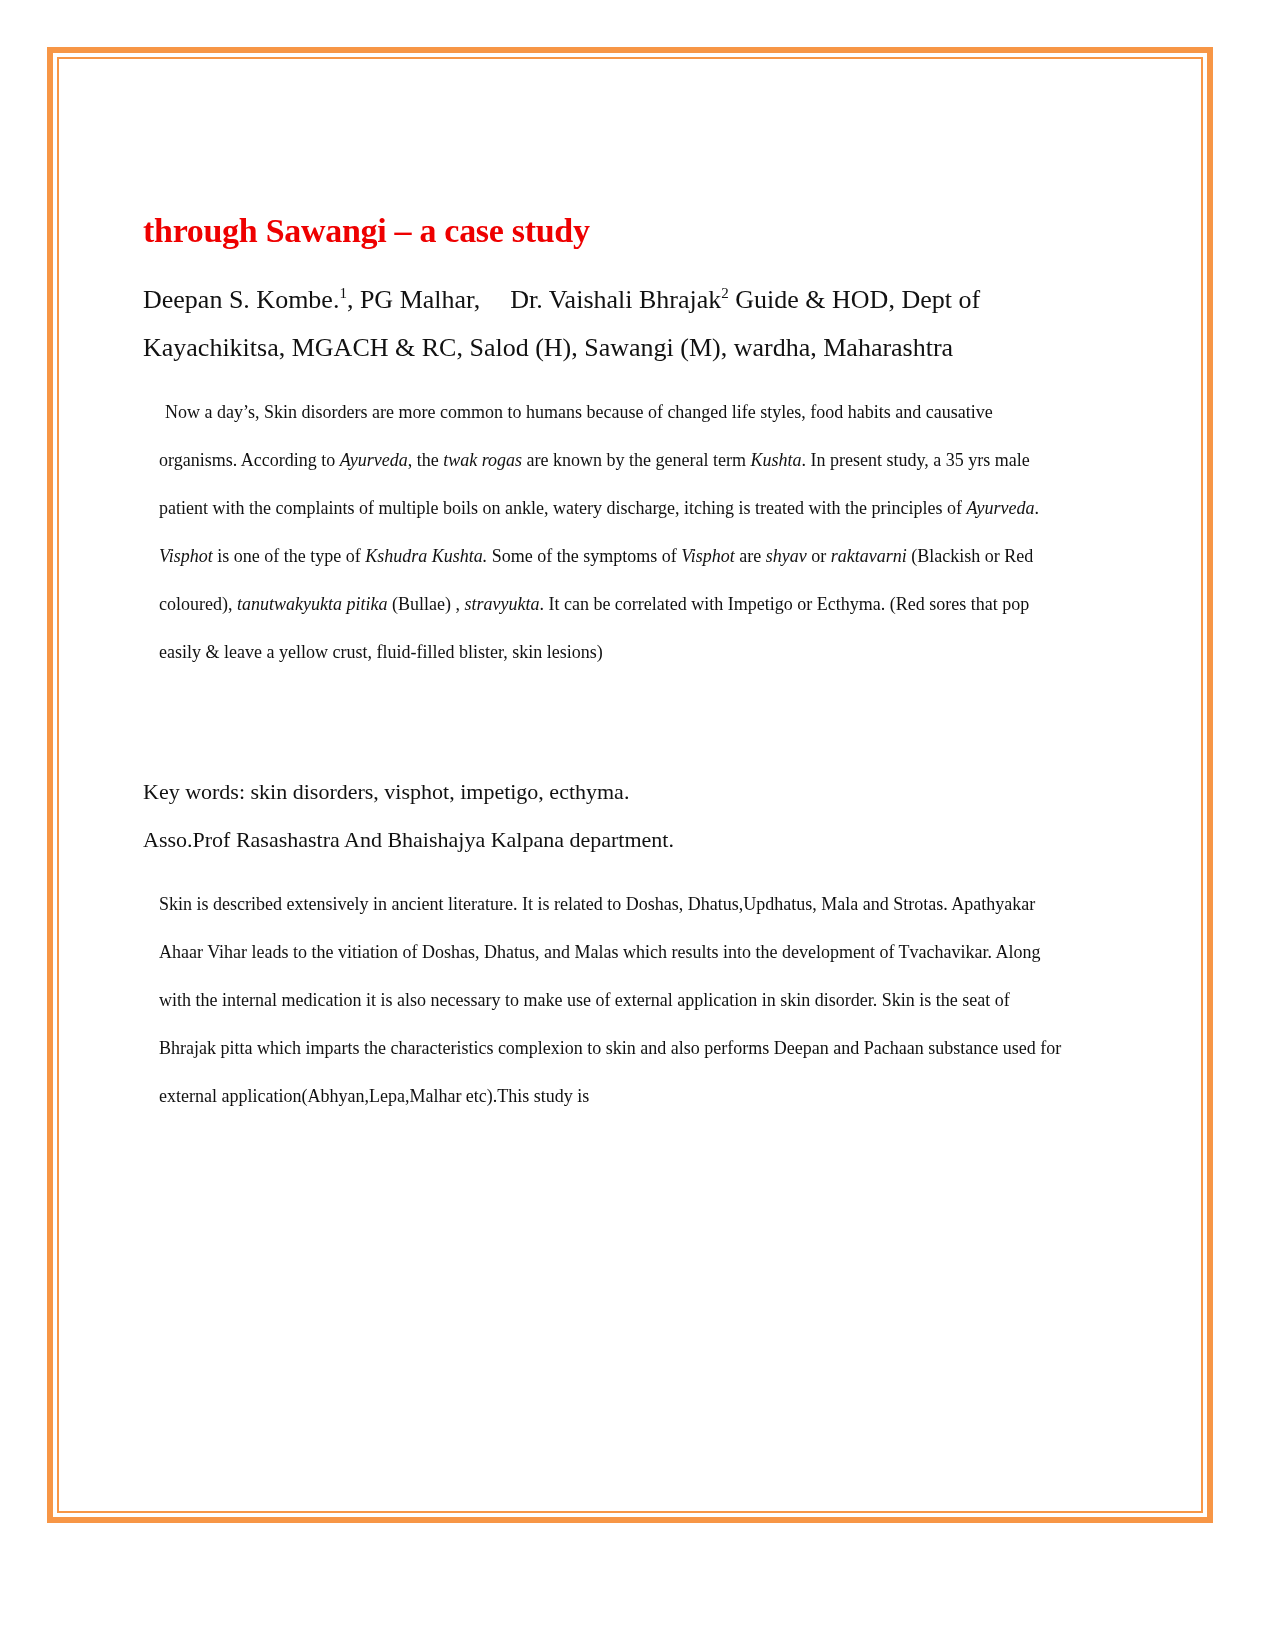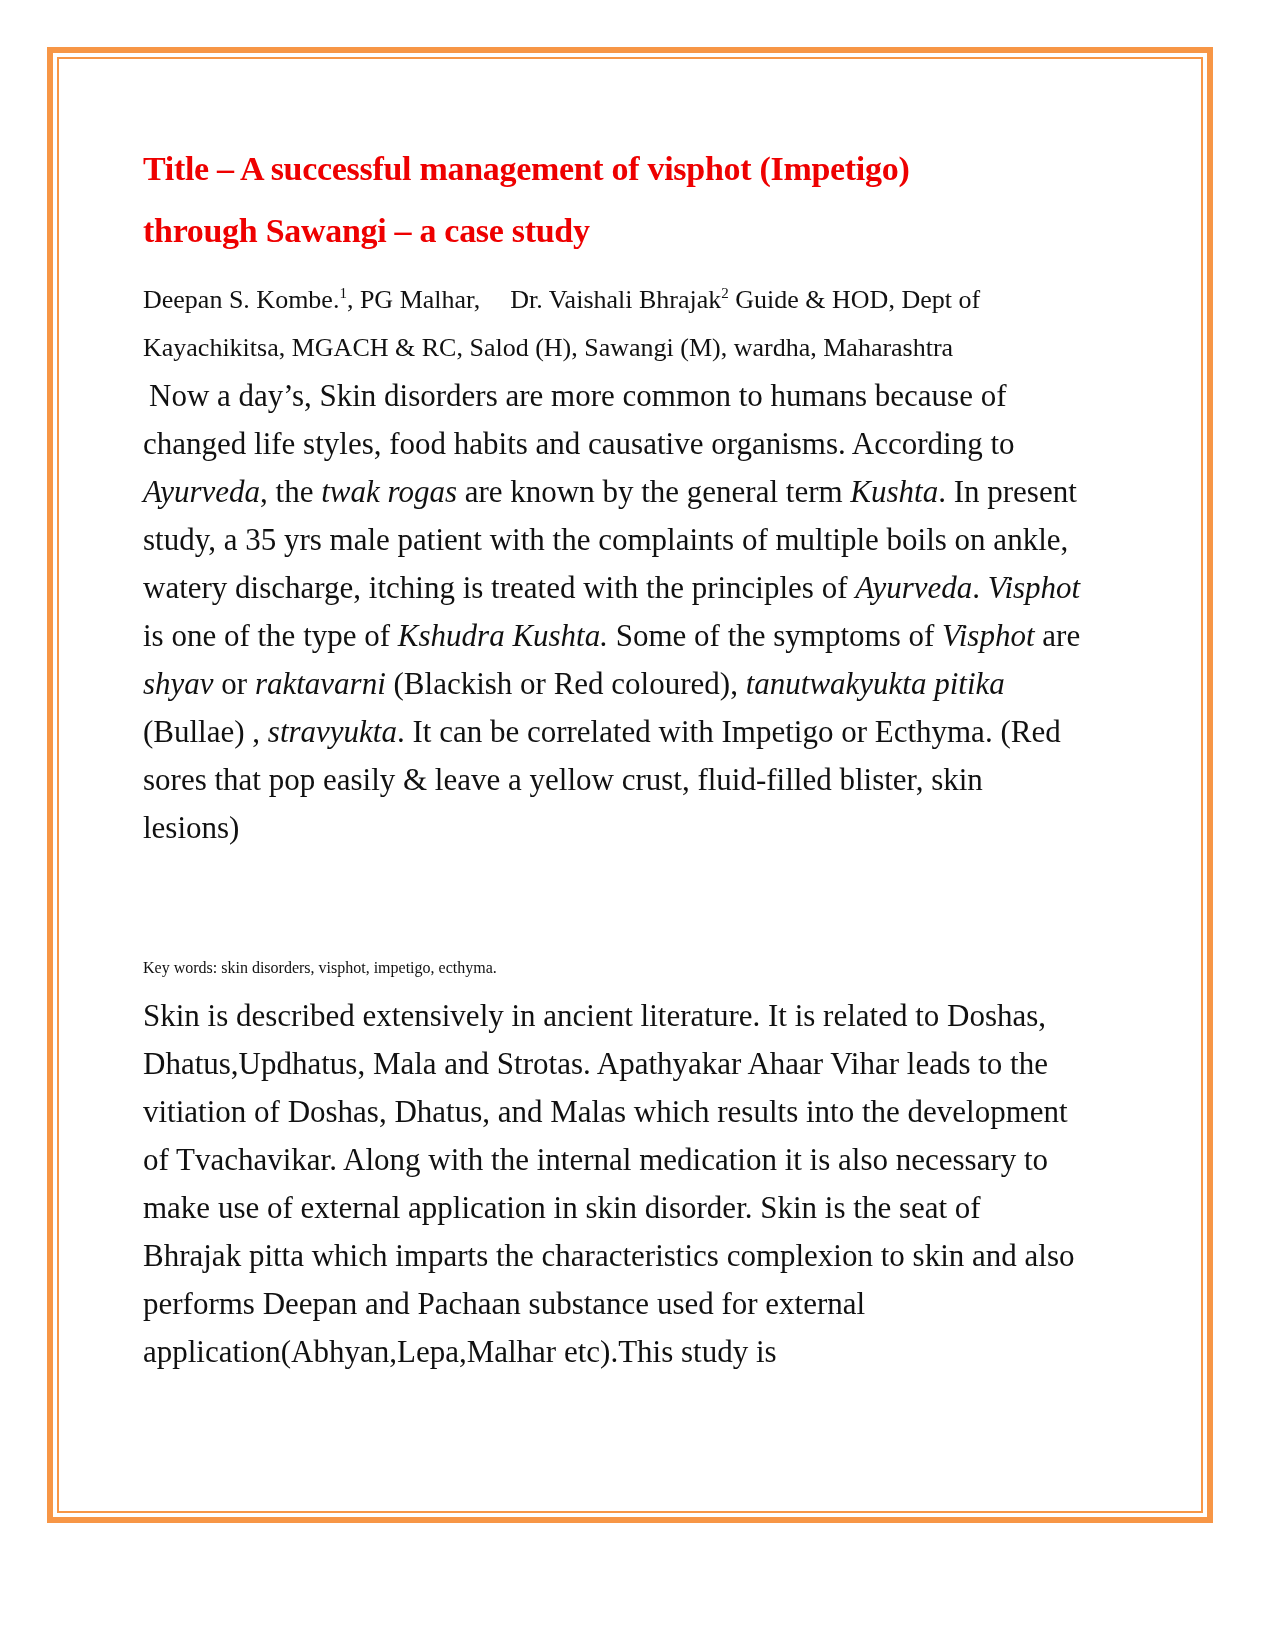--- a/index.html
+++ b/index.html
@@ -55,63 +55,64 @@
     .authors sup {
       font-size: 15px;
       vertical-align: super;
       line-height: 0;
     }
     .gap-wide {
       display: inline-block;
       width: 30px;
     }
     p.body {
-      margin: 0;
-      font-size: 31px;
+      margin: 16px;
+      font-size: 18px;
       line-height: 48px;
     }
     .abstract {
       margin-top: 18px;
     }
     .abstract .lead-space {
       display: inline-block;
       width: 6px;
     }
     .meta {
       margin-top: 92px;
-      font-size: 16px;
+      font-size: 22px;
       line-height: 48px;
     }
     .meta div { white-space: nowrap; }
     .intro {
       margin-top: 48px;
     }
     i { font-style: italic; }
   </style>
 </head>
 <body>
 
 <div class="border-outer"></div>
 <div class="border-inner"></div>
 
 <div class="content">
 
   <h1 class="title">
-    <span>Title – A successful management of visphot (Impetigo)</span><br>
+    <br>
     <span>through Sawangi – a case study</span>
   </h1>
 
   <div class="authors">
     <div style="white-space:nowrap;">
       <span>Deepan S. Kombe.</span><sup>1</sup><span>, PG Malhar,</span><span class="gap-wide"></span><span>Dr. Vaishali Bhrajak</span><sup>2</sup><span> Guide &amp; HOD, Dept of</span>
     </div>
     <div>Kayachikitsa, MGACH &amp; RC, Salod (H), Sawangi (M), wardha, Maharashtra</div>
   </div>
 
   <p class="body abstract"><span class="lead-space"></span><span id="abstract-target"><span>Now a day’s, Skin disorders are more common to humans because of changed life styles, food habits and causative organisms.  According to </span><i>Ayurveda</i><span>, the </span><i>twak rogas</i><span> are known by the general term </span><i>Kushta</i><span>. In present study, a 35 yrs male patient with the complaints of multiple boils on ankle, watery discharge, itching is treated with the principles of </span><i>Ayurveda</i><span>. </span><i>Visphot</i><span> is one of the type of </span><i>Kshudra Kushta.</i><span> Some of the symptoms of </span><i>Visphot</i><span> are </span><i>shyav</i><span> or </span><i>raktavarni</i><span> (Blackish or Red coloured), </span><i>tanutwakyukta pitika</i><span> (Bullae) , </span><i>stravyukta</i><span>. It can be correlated with Impetigo or Ecthyma. (Red sores that pop easily &amp; leave a yellow crust, fluid-filled blister, skin lesions)</span></span></p>
 
   <div class="meta">
     <div>Key words:  skin disorders, visphot, impetigo, ecthyma.</div>
+    <div>Asso.Prof  Rasashastra And Bhaishajya Kalpana department.</div>
   </div>
 
   <p class="body intro">Skin is described extensively in ancient literature. It is related to Doshas, Dhatus,Updhatus, Mala and Strotas. Apathyakar Ahaar Vihar leads to the vitiation of Doshas, Dhatus, and Malas which results into the development of Tvachavikar. Along with the internal medication it is also necessary to make use of external application in skin disorder. Skin is the seat of Bhrajak pitta which imparts the characteristics complexion to skin and also performs Deepan and Pachaan substance  used for external application(Abhyan,Lepa,Malhar etc).This study is</p>
 
 </div>
 
 </body></html>

